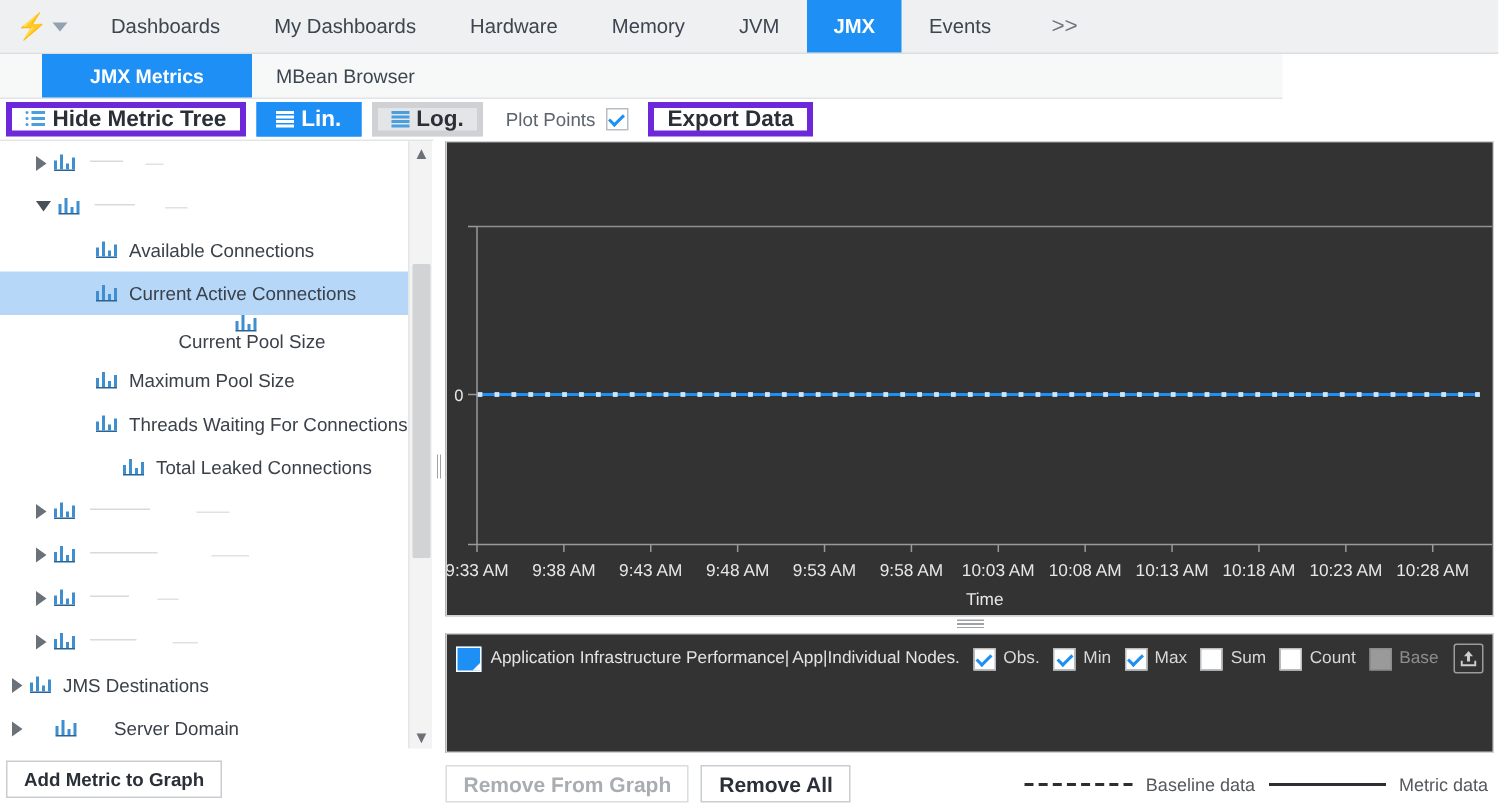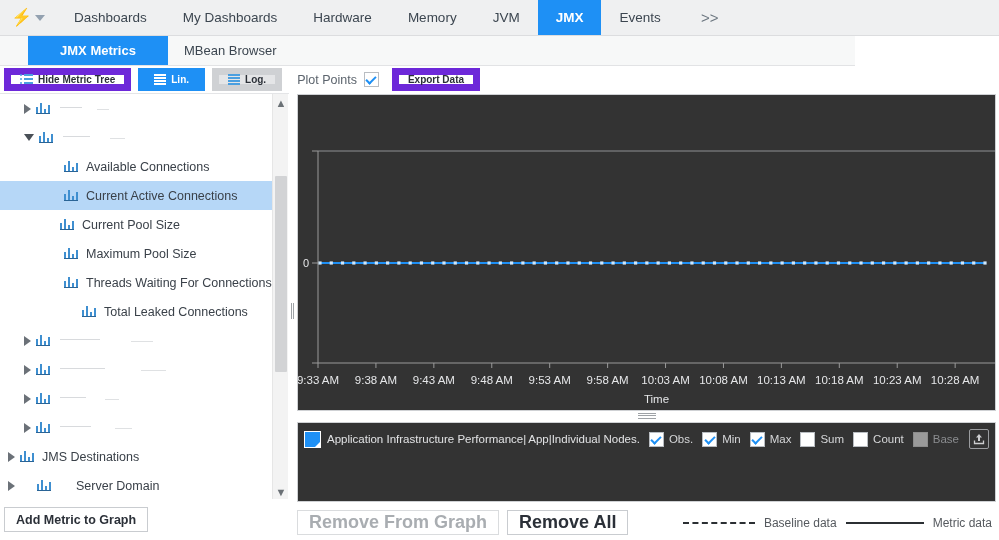--- a/index.html
+++ b/index.html
@@ -56,22 +56,22 @@
   }
 
   
   .toolbar {
     position: absolute; top: 66px; left: 0; width: 999px; height: 27px;
     background: #ffffff; display: flex; align-items: center; gap: 7px;
     padding-left: 4px;
   }
   .tb-btn {
     height: 23px; display: inline-flex; align-items: center; gap: 5px;
-    padding: 0 9px; border: 7px solid #6d28d9; background: #ffffff;
-    font-size: 10px; font-weight: 700; color: #2b3038; cursor: pointer;
+    padding: 0 9px; border: 4px solid #6d28d9; background: #ffffff;
+    font-size: 15px; font-weight: 700; color: #2b3038; cursor: pointer;
     white-space: nowrap;
   }
   .tb-btn.gray { background: #e4e5e7; border-color: #cfd1d4; }
   .tb-btn.blue { background: #1e90f5; border-color: #1e90f5; color: #ffffff; }
   .ico-lines {
     display: inline-block; width: 12px; height: 11px; position: relative;
   }
   .ico-lines i {
     position: absolute; left: 0; height: 1.6px; background: #4a9fe0;
     display: block; width: 12px;
@@ -240,21 +240,21 @@
     cursor: pointer; flex: 0 0 auto; border-radius: 2px;
   }
 
   
   .bottom-bar {
     position: absolute; left: 297px; top: 505px; width: 699px; height: 35px;
     display: flex; align-items: center; gap: 8px; background: #ffffff;
   }
   .bb-btn {
     height: 25px; padding: 0 11px; border: 1px solid #c9ccd0; background: #fff;
-    font-size: 18px; font-weight: 700; color: #2b3038; cursor: pointer;
+    font-size: 14px; font-weight: 700; color: #2b3038; cursor: pointer;
   }
   .bb-btn.disabled { color: #a9adb1; border-color: #dadcde; cursor: default; }
   .legend-key {
     margin-left: auto; display: flex; align-items: center; gap: 9px;
     font-size: 12px; color: #55595e; padding-right: 4px;
   }
   .dash-line {
     width: 72px; height: 0; border-top: 2.5px dashed #2b2f33;
   }
   .solid-line { width: 78px; height: 0; border-top: 2.5px solid #2b2f33; }
@@ -356,21 +356,21 @@
         <div class="tree-row selected" style="padding-left: 52px;">
           <span class="arrow-none"></span>
           <span class="chart-ico">
             <b></b>
             <b></b>
             <b></b>
             <b></b>
           </span>
           <span>Current Active Connections</span>
         </div>
-        <div class="tree-row" style="padding-left: 48px;">
+        <div class="tree-row" style="padding-left: 64px; flex-direction: column;">
           <span class="arrow-none"></span>
           <span class="chart-ico">
             <b></b>
             <b></b>
             <b></b>
             <b></b>
           </span>
           <span>Current Pool Size</span>
         </div>
         <div class="tree-row" style="padding-left: 52px;">

